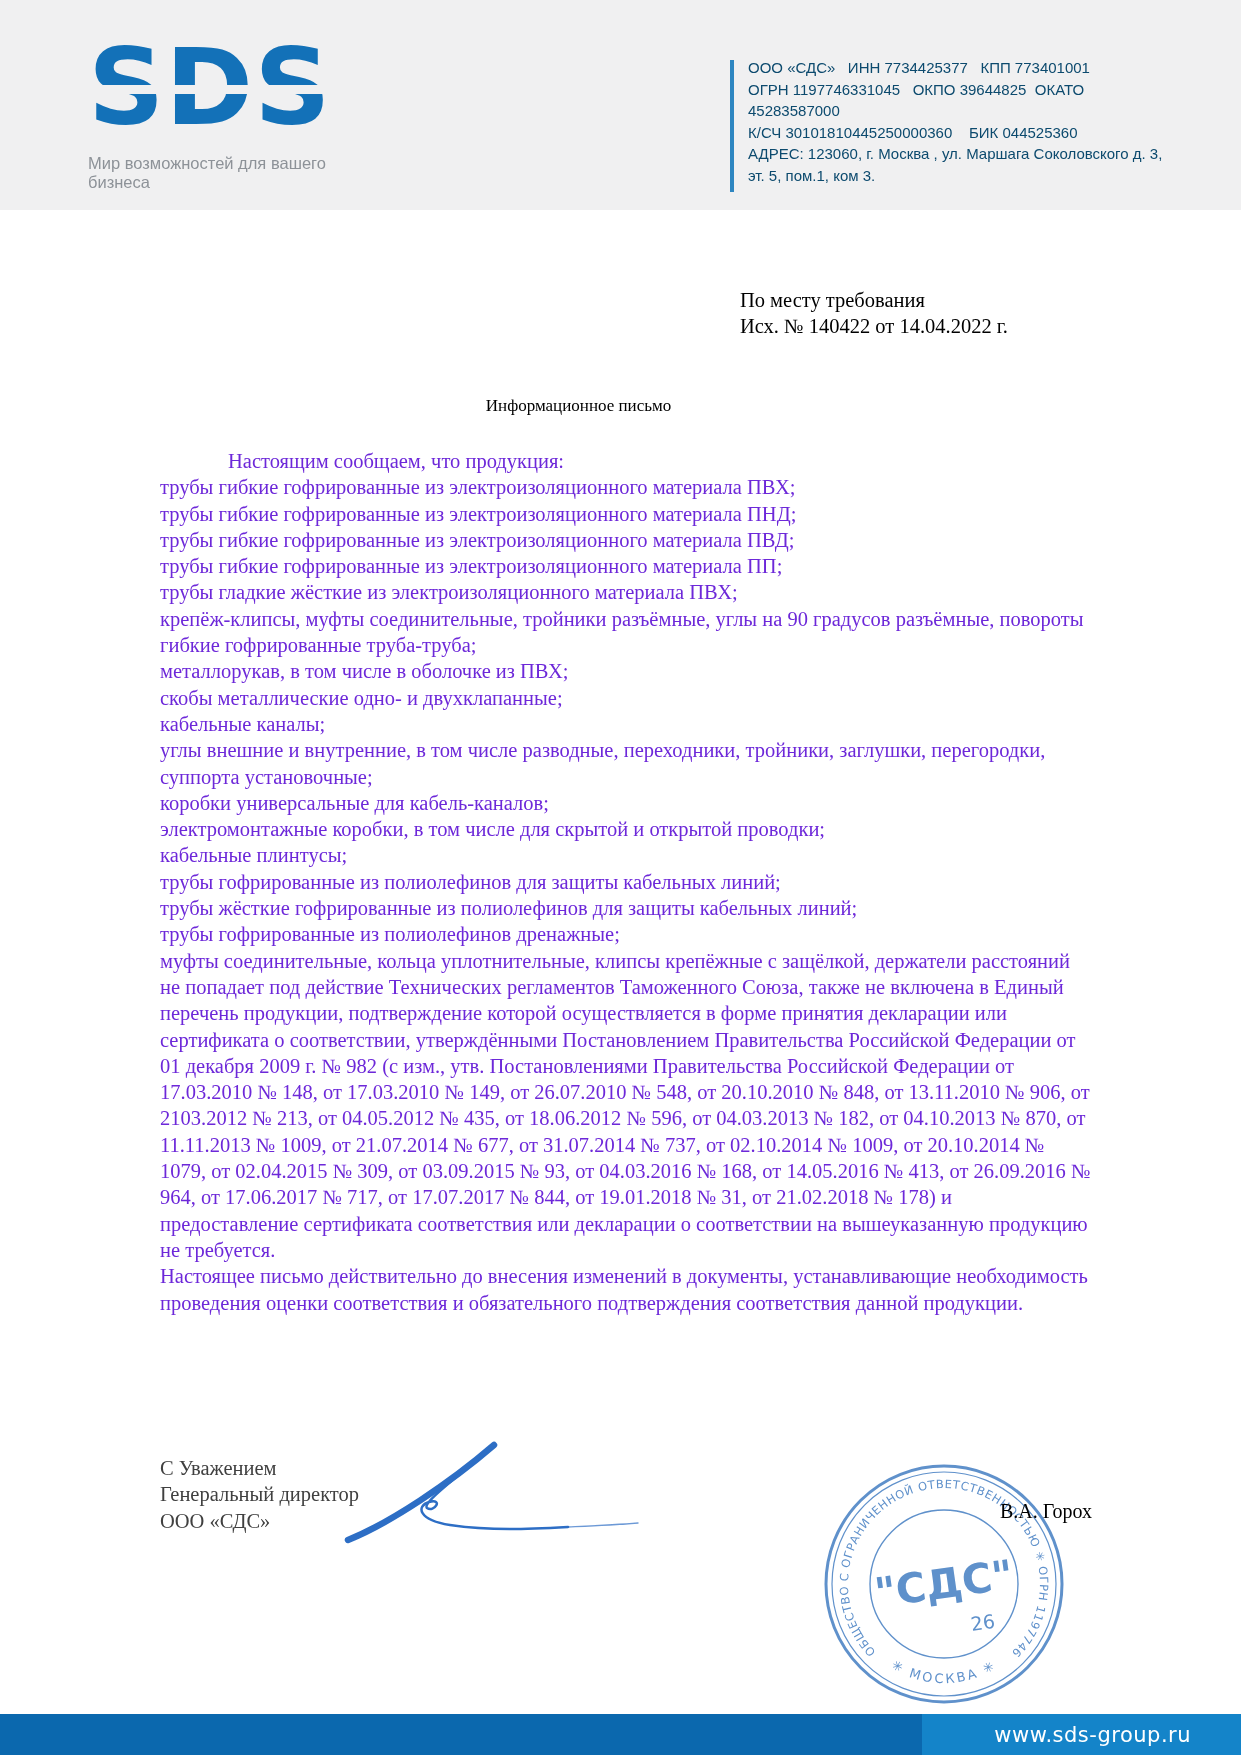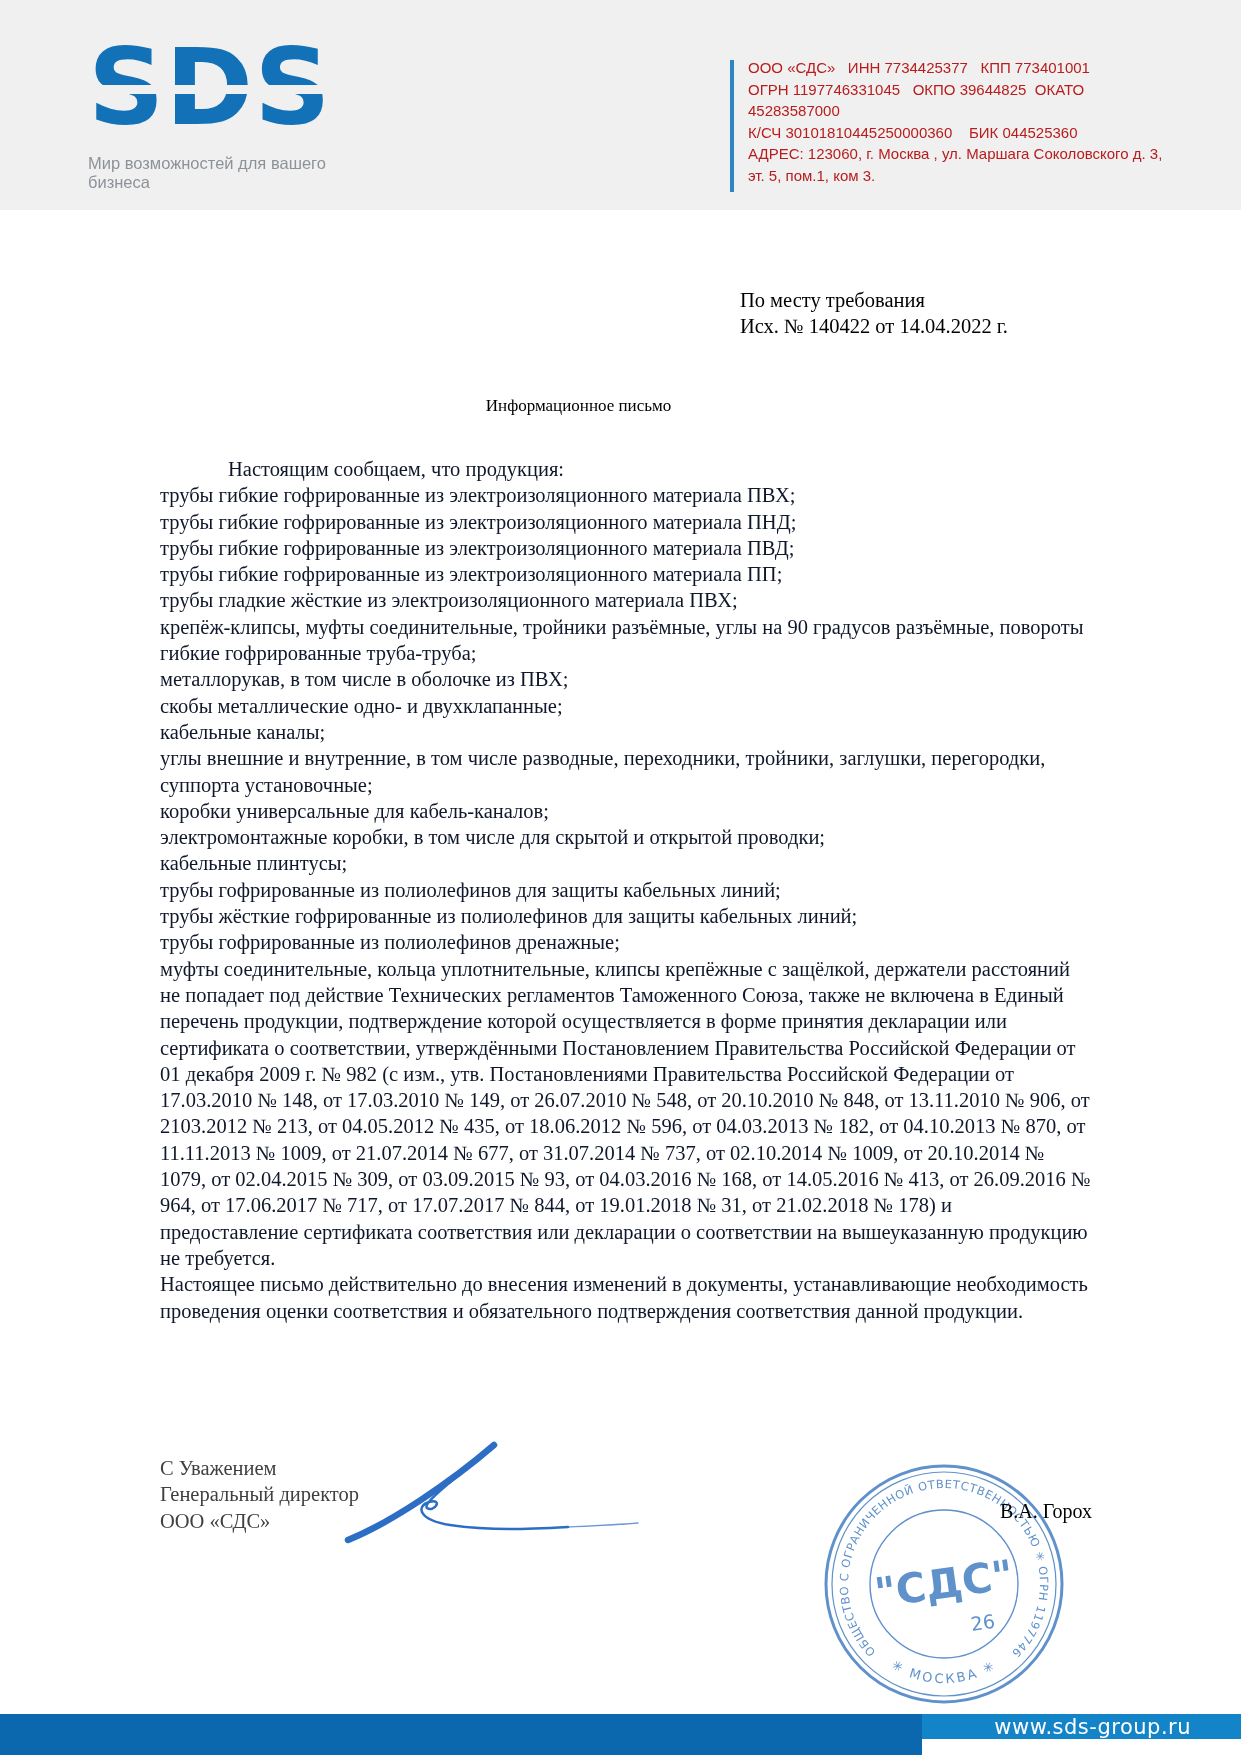--- a/index.html
+++ b/index.html
@@ -8,44 +8,44 @@
 
   
   .header-band{position:absolute;left:0;top:0;width:1241px;height:210px;background:#f0f0f1;}
   .logo-block{position:absolute;left:88px;top:38px;width:280px;}
   .logo-text{position:relative;font-family:"DejaVu Sans",sans-serif;font-weight:bold;
              font-size:106px;line-height:100px;color:#1371b8;letter-spacing:1px;}
   .logo-stripe{position:absolute;left:-6px;right:-6px;top:47px;height:9px;background:#f0f0f1;}
   .tagline{margin-top:16px;font-family:"Liberation Sans",sans-serif;font-size:16.5px;color:#8d9298;}
   .header-divider{position:absolute;left:730px;top:60px;width:3.5px;height:132px;background:#2e86c1;}
   .company-info{position:absolute;left:748px;top:57px;width:420px;
-                font-family:"Liberation Sans",sans-serif;font-size:15px;line-height:21.6px;color:#b91c1c;}
+                font-family:"Liberation Sans",sans-serif;font-size:15px;line-height:21.6px;color:#0c4a6e;}
 
   
   .ref-block{position:absolute;right:233px;top:288px;
              font-size:20.5px;line-height:25.5px;color:#000;}
 
   
   .letter-title{position:absolute;left:160px;top:396px;width:932px;padding-right:95px;
                 box-sizing:border-box;text-align:center;font-size:17px;color:#000;}
   .letter-body{position:absolute;left:160px;top:448px;width:934px;
-               font-size:20.5px;line-height:26.3px;color:#0f172a;margin-top:8px;}
+               font-size:20.5px;line-height:26.3px;color:#6d28d9;}
   .intro-line{text-indent:68px;}
   .body-line,.para{margin:0;}
 
   
   .sig-block{position:absolute;left:160px;top:1455px;font-size:20.5px;line-height:26.3px;color:#404040;}
   .sig-svg{position:absolute;left:330px;top:1428px;z-index:3;}
   .sig-name{position:absolute;left:1000px;top:1500px;font-size:20px;color:#000;z-index:4;}
   .stamp-svg{position:absolute;left:819px;top:1459px;opacity:0.88;z-index:2;}
 
   
   .footer{position:absolute;left:0;top:1714px;width:1241px;height:41px;display:flex;}
   .footer-left{width:922px;height:41px;background:#0b68ae;}
-  .footer-right{flex:1;height:25px;background:#1484c9;display:flex;align-items:center;
+  .footer-right{flex:1;height:41px;background:#1484c9;display:flex;align-items:center;
                 justify-content:flex-end;padding-right:50px;
                 font-family:"DejaVu Sans",sans-serif;font-size:21px;color:#ffffff;letter-spacing:0.5px;}
 </style>
 </head>
 <body>
 
 <div class="page">
 
   <div class="header-band">
     <div class="logo-block">

